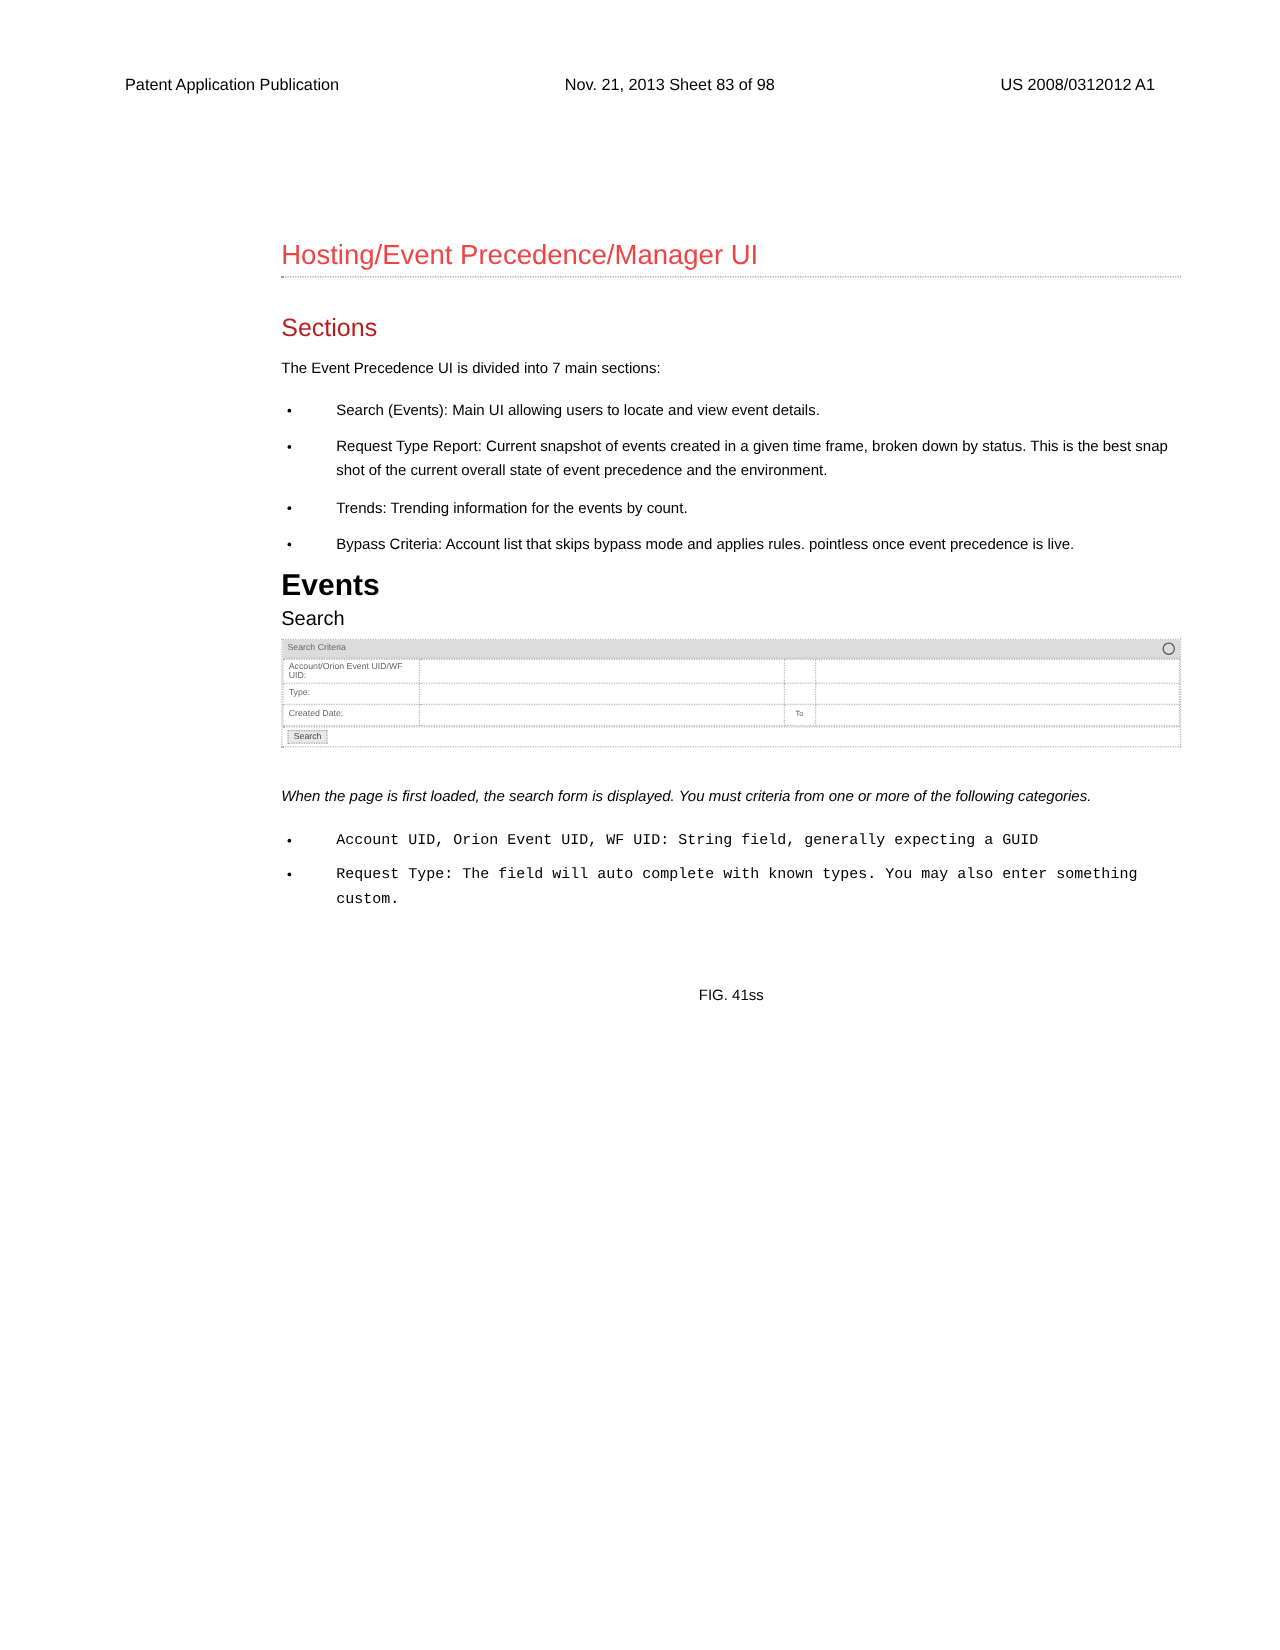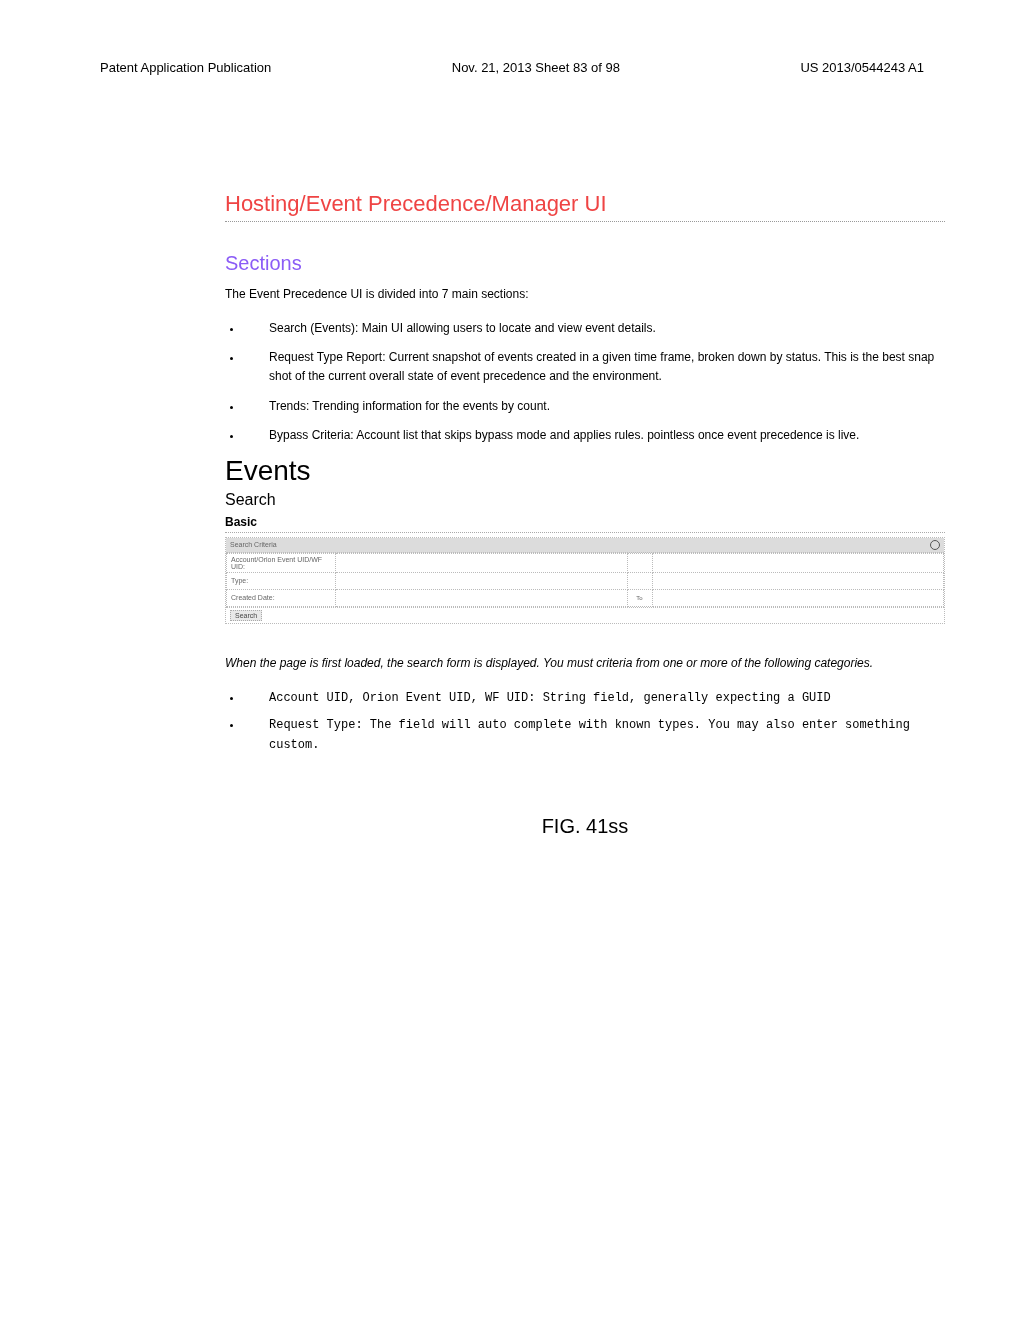--- a/index.html
+++ b/index.html
@@ -35,41 +35,41 @@
   font-size: 22px;
   font-weight: normal;
   color: #ef4444;
   border-bottom: 1px dotted #999;
   padding-bottom: 4px;
   margin: 0 0 30px 0;
 }
 h2.sections {
   font-size: 20px;
   font-weight: normal;
-  color: #8b5cf6;
+  color: #b91c1c;
   margin: 25px 0 12px 0;
 }
 p.intro {
   font-size: 12px;
   margin: 0 0 18px 0;
 }
 ul.bullets {
   margin: 0 0 8px 0;
   padding-left: 18px;
   font-size: 12px;
 }
 ul.bullets li {
   margin-bottom: 10px;
   line-height: 1.6;
   padding-left: 26px;
 }
 ul.bullets li::marker { font-size: 11px; }
 h2.events {
-  font-size: 28px;
-  font-weight: normal;
+  font-size: 24px;
+  font-weight: bold;
   margin: 6px 0 4px 0;
 }
 h3.search {
   font-size: 16px;
   font-weight: normal;
   margin: 4px 0 6px 0;
 }
 h4.basic {
   font-size: 12px;
   font-weight: bold;
@@ -135,51 +135,50 @@
   font-size: 12px;
   font-family: Liberation Mono, monospace;
 }
 ul.bullets2 li {
   margin-bottom: 8px;
   line-height: 1.6;
   padding-left: 26px;
 }
 .figlabel {
   text-align: center;
-  font-size: 20px;
+  font-size: 12px;
   margin-top: 60px;
 }
 </style>
 </head>
 <body>
 
 <div class="page">
 
   <div class="header-line">
     <span class="header-left">Patent Application Publication</span>
     <span class="header-mid">Nov. 21, 2013  Sheet 83 of 98</span>
-    <span class="header-right">US 2013/0544243 A1</span>
+    <span class="header-right">US 2008/0312012 A1</span>
   </div>
 
   <div class="content">
 
     <h1 class="maintitle">Hosting/Event Precedence/Manager UI</h1>
 
     <h2 class="sections">Sections</h2>
     <p class="intro">The Event Precedence UI is divided into 7 main sections:</p>
     <ul class="bullets">
       <li>Search (Events): Main UI allowing users to locate and view event details.</li>
       <li>Request Type Report: Current snapshot of events created in a given time frame, broken down by status. This is the best snap shot of the current overall state of event precedence and the environment.</li>
       <li>Trends: Trending information for the events by count.</li>
       <li>Bypass Criteria: Account list that skips bypass mode and applies rules. pointless once event precedence is live.</li>
     </ul>
 
     <h2 class="events">Events</h2>
     <h3 class="search">Search</h3>
-    <h4 class="basic">Basic</h4>
 
     <div class="search-panel">
       <div class="search-header">
         <span>Search Criteria</span>
         <span class="gear"></span>
       </div>
       <div class="search-body">
         <table>
           <tbody>
               <tr>

